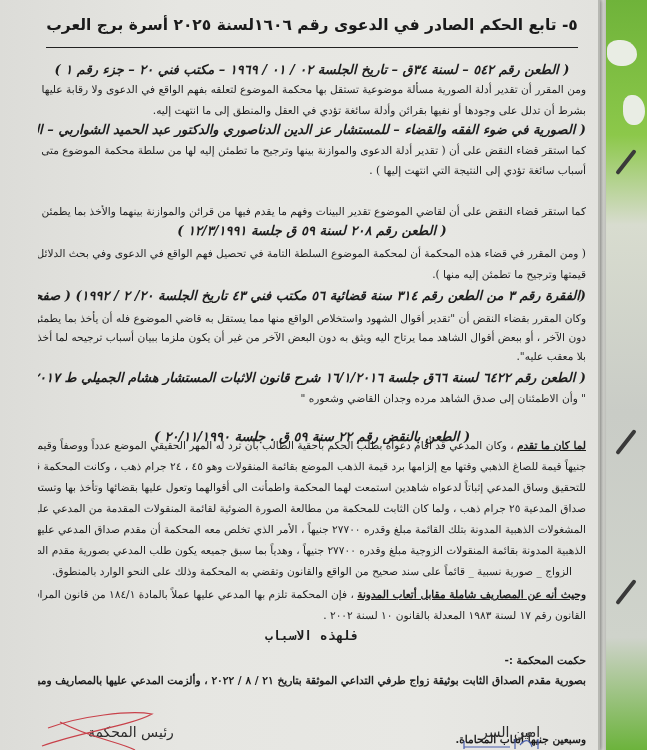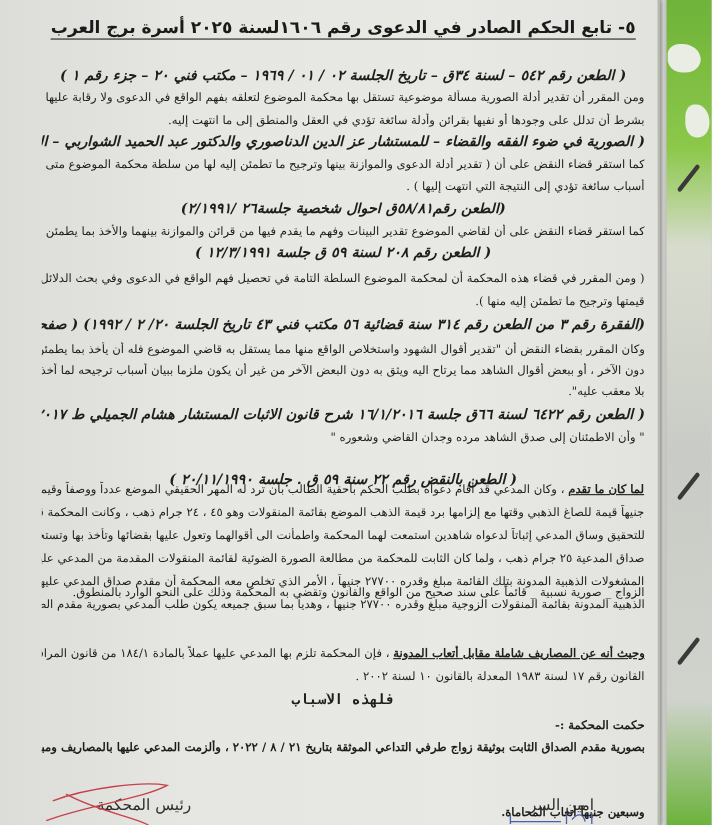--- a/index.html
+++ b/index.html
@@ -32,21 +32,21 @@
   }
   .doc {
     position: absolute; left: 38px; top: 0; width: 548px; height: 750px;
     direction: rtl; text-align: right; color: #1d1d1d;
   }
   .title {
     position: absolute; top: 16px; right: 0; left: 0; text-align: center;
     font-family: "DejaVu Sans", "Liberation Sans", sans-serif;
     font-weight: bold; font-size: 15.5px; color: #1a1a1a;
   }
-  .title span { border-bottom: 1.5px solid #222; padding-bottom: 1px; }
+  .title span { border-bottom: 1.5px solid #222; padding-bottom: 13px; }
   .line {
     position: absolute; right: 0; left: 0; font-size: 10.6px; line-height: 14px;
     white-space: nowrap; overflow: hidden;
   }
   .cite { text-align: center; font-weight: bold; font-style: italic; font-size: 13px; }
   .justify { text-align: justify; text-align-last: justify; }
   .u { text-decoration: underline; font-weight: bold; }
   .b { font-weight: bold; }
   .sig {
     position: absolute; font-family: "DejaVu Sans", "Liberation Sans", sans-serif;
@@ -72,21 +72,20 @@
     <div class="title">
       <span>٥- تابع الحكم الصادر في الدعوى رقم ١٦٠٦لسنة ٢٠٢٥ أسرة برج العرب</span>
     </div>
 
     <div class="line cite" style="top:63px;">( الطعن رقم ٥٤٢ – لسنة ٣٤ق – تاريخ الجلسة ٠٢ / ٠١ / ١٩٦٩ – مكتب فني ٢٠ – جزء رقم ١ )</div>
     <div class="line justify" style="top:82px;">ومن المقرر أن تقدير أدلة الصورية مسألة موضوعية تستقل بها محكمة الموضوع لتعلقه بفهم الواقع في الدعوى ولا رقابة عليها في ذلك من محكمة النقض</div>
     <div class="line" style="top:103px;">بشرط أن تدلل على وجودها أو نفيها بقرائن وأدلة سائغة تؤدي في العقل والمنطق إلى ما انتهت إليه.</div>
     <div class="line cite" style="top:123px;">( الصورية في ضوء الفقه والقضاء – للمستشار عز الدين الدناصوري والدكتور عبد الحميد الشواربي – الجزء الأول ص ٢٧٤ )</div>
     <div class="line justify" style="top:143px;">كما استقر قضاء النقض على أن ( تقدير أدلة الدعوى والموازنة بينها وترجيح ما تطمئن إليه لها من سلطة محكمة الموضوع متى أقامت حكمها على</div>
     <div class="line" style="top:163px;">أسباب سائغة تؤدي إلى النتيجة التي انتهت إليها ) .</div>
-    <div class="line cite" style="top:184px;">(الطعن رقم٥٨/٨١ق أحوال شخصية جلسة٢٦ /٢/١٩٩١)</div>
     <div class="line" style="top:204px;">كما استقر قضاء النقض على أن لقاضي الموضوع تقدير البينات وفهم ما يقدم فيها من قرائن والموازنة بينهما والأخذ بما يطمئن إليه مدلولها</div>
     <div class="line cite" style="top:224px;">( الطعن رقم ٢٠٨ لسنة ٥٩ ق جلسة ١٢/٣/١٩٩١ )</div>
     <div class="line justify" style="top:246px;">( ومن المقرر في قضاء هذه المحكمة أن لمحكمة الموضوع السلطة التامة في تحصيل فهم الواقع في الدعوى وفي بحث الدلائل والمستندات المقدمة إليها وتقديم</div>
     <div class="line" style="top:267px;">قيمتها وترجيح ما تطمئن إليه منها ).</div>
     <div class="line cite" style="top:289px;">(الفقرة رقم ٣ من الطعن رقم ٣١٤ سنة قضائية ٥٦ مكتب فني ٤٣ تاريخ الجلسة ٢٠/ ٢ / ١٩٩٢) ( صفحة رقم ٣٣٧ )</div>
     <div class="line justify" style="top:311px;">وكان المقرر بقضاء النقض أن "تقدير أقوال الشهود واستخلاص الواقع منها مما يستقل به قاضي الموضوع فله أن يأخذ بما يطمئن اليه منها بأقوال شاهد</div>
     <div class="line justify" style="top:330px;">دون الآخر ، أو ببعض أقوال الشاهد مما يرتاح اليه ويثق به دون البعض الآخر من غير أن يكون ملزما ببيان أسباب ترجيحه لما أخذ به ، وإطراحه لغيره</div>
     <div class="line" style="top:349px;">بلا معقب عليه".</div>
     <div class="line cite" style="top:371px;">( الطعن رقم ٦٤٢٢ لسنة ٦٦ق جلسة ١٦/١/٢٠١٦ شرح قانون الاثبات المستشار هشام الجميلي ط ٢٠١٧ ص ٦١٩ )</div>
     <div class="line" style="top:391px;">" وأن الاطمئنان إلى صدق الشاهد مرده وجدان القاضي وشعوره "</div>
@@ -94,21 +93,21 @@
 
     <div class="line justify" style="top:438px;">
       <span class="u">لما كان ما تقدم</span>
       <span>، وكان المدعي قد أقام دعواه بطلب الحكم بأحقية الطالب بأن ترد له المهر الحقيقي الموضع عدداً ووصفاً وقيمة نقداً والبالغة ٣٠٠٠٠</span>
     </div>
     <div class="line justify" style="top:459px;">جنيهاً قيمة للصاغ الذهبي وقتها مع إلزامها برد قيمة الذهب الموضع بقائمة المنقولات وهو ٤٥ ، ٢٤ جرام ذهب ، وكانت المحكمة قد أحالت الدعوى</div>
     <div class="line justify" style="top:480px;">للتحقيق وساق المدعي إثباتاً لدعواه شاهدين استمعت لهما المحكمة واطمأنت الى أقوالهما وتعول عليها بقضائها وتأخذ بها وتستخلص منها أن مقدم</div>
     <div class="line justify" style="top:501px;">صداق المدعية ٢٥ جرام ذهب ، ولما كان الثابت للمحكمة من مطالعة الصورة الضوئية لقائمة المنقولات المقدمة من المدعي عليها والثابت بها أن قيمة</div>
     <div class="line justify" style="top:522px;">المشغولات الذهبية المدونة بتلك القائمة مبلغ وقدره ٢٧٧٠٠ جنيهاً ، الأمر الذي تخلص معه المحكمة أن مقدم صداق المدعي عليها هو قيمة المشغولات</div>
     <div class="line justify" style="top:543px;">الذهبية المدونة بقائمة المنقولات الزوجية مبلغ وقدره ٢٧٧٠٠ جنيهاً ، وهدياً بما سبق جميعه يكون طلب المدعي بصورية مقدم الصداق الثابت بوثيقة</div>
-    <div class="line" style="top:532px;">الزواج _ صورية نسبية _ قائماً على سند صحيح من الواقع والقانون وتقضي به المحكمة وذلك على النحو الوارد بالمنطوق.</div>
+    <div class="line" style="top:564px;text-align:center;">الزواج _ صورية نسبية _ قائماً على سند صحيح من الواقع والقانون وتقضي به المحكمة وذلك على النحو الوارد بالمنطوق.</div>
 
     <div class="line justify" style="top:587px;">
       <span class="u">وحيث أنه عن المصاريف شاملة مقابل أتعاب المدونة</span>
       <span>، فإن المحكمة تلزم بها المدعي عليها عملاً بالمادة ١٨٤/١ من قانون المرافعات ، والمادة ١٨٧ من</span>
     </div>
     <div class="line" style="top:608px;">القانون رقم ١٧ لسنة ١٩٨٣ المعدلة بالقانون ١٠ لسنة ٢٠٠٢ .</div>
 
     <div class="line cite" style="top:630px; font-style:normal;font-family:Liberation Mono, monospace;">فلهذه الأسباب</div>
 
     <div class="line b" style="top:653px;">حكمت المحكمة :-</div>

